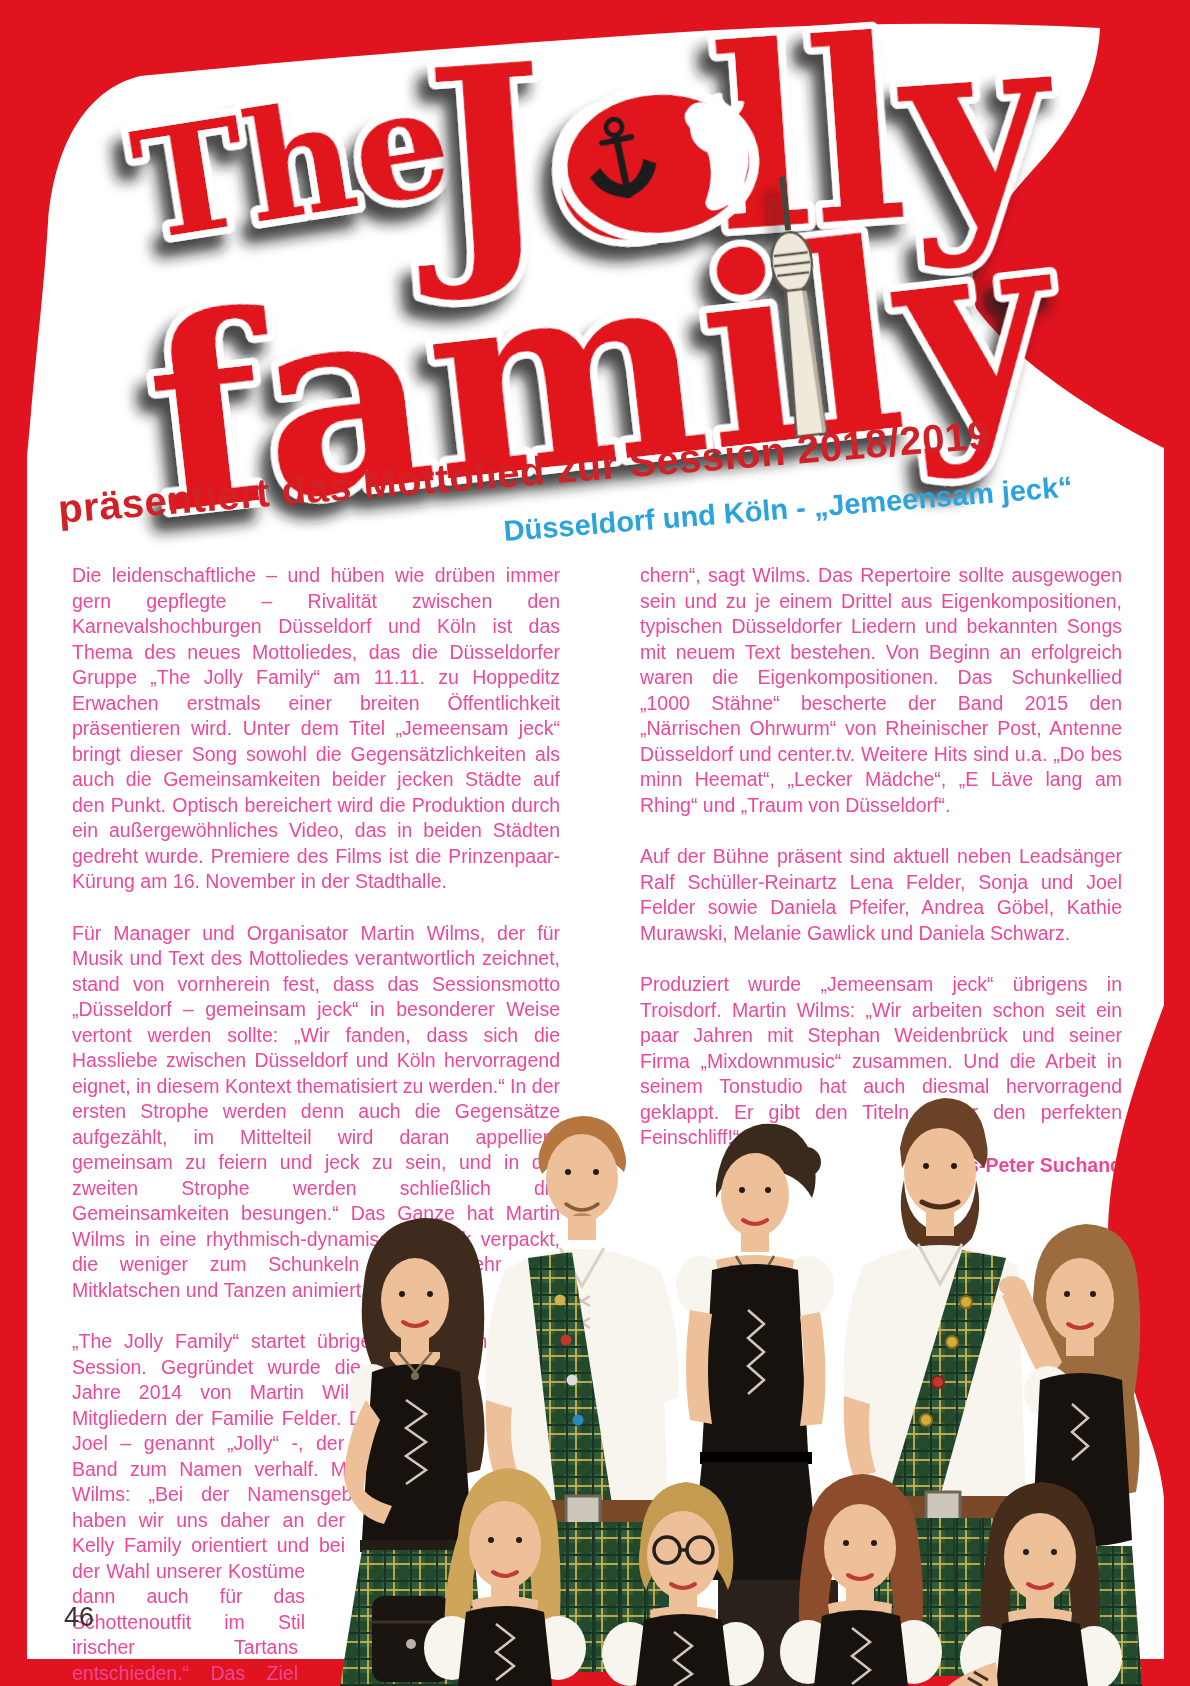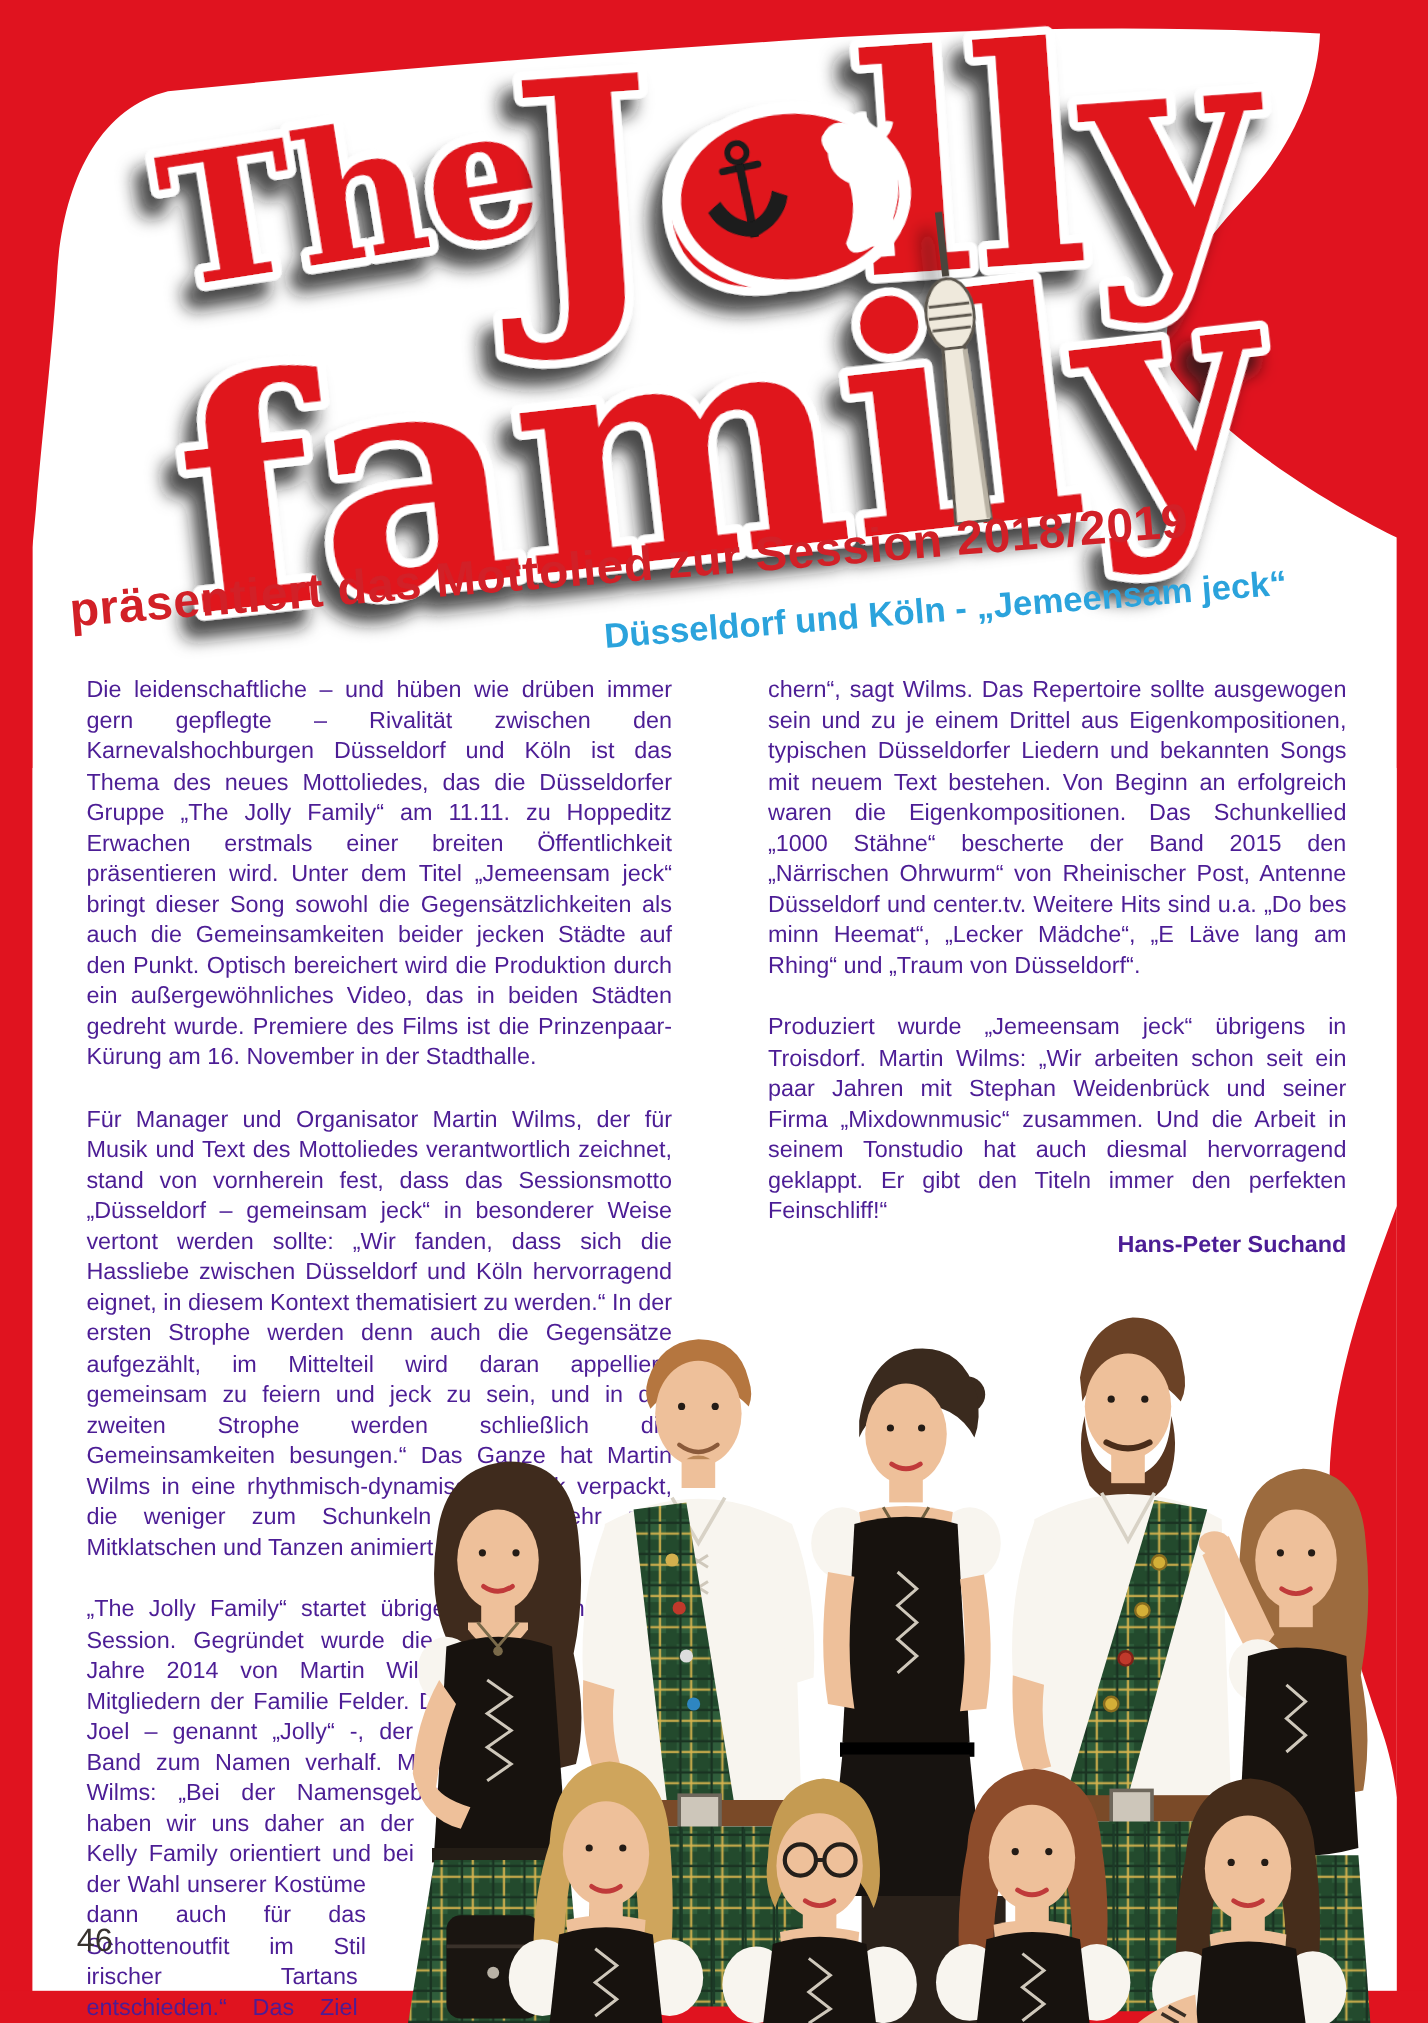--- a/index.html
+++ b/index.html
@@ -14,21 +14,21 @@
   .header-svg{position:absolute;left:0;top:0;width:1190px;height:640px;}
   .logo-text{font-family:"DejaVu Serif",serif;font-weight:700;fill:#e0131f;
              stroke:#ffffff;stroke-width:14px;paint-order:stroke;stroke-linejoin:round;}
   .tagline{position:absolute;left:60px;top:486px;width:1010px;color:#d22027;
            font-weight:bold;font-size:40px;line-height:46px;letter-spacing:.5px;
            transform:rotate(-4.6deg);transform-origin:left bottom;white-space:nowrap;}
   .subtitle{position:absolute;left:505px;top:514px;width:600px;color:#2ba3dc;
            font-weight:bold;font-size:29px;line-height:34px;
            transform:rotate(-4.5deg);transform-origin:left bottom;white-space:nowrap;}
   
-  .col{position:absolute;top:563px;color:#4c1d95;font-size:19.5px;line-height:25.5px;
+  .col{position:absolute;top:563px;color:#ec4899;font-size:19.5px;line-height:25.5px;
        text-align:justify;letter-spacing:0;}
   .col p{margin:0 0 26px 0;}
   .col1{left:72px;width:488px;height:1123px;}
   .col2{left:640px;width:482px;}
   .byline{font-weight:bold;text-align:right;margin:0;}
   .wrapsp{float:right;clear:right;height:26px;}
   .pageno{position:absolute;left:64px;top:1602px;font-size:27px;color:#38332f;text-align:right;}
   
   .photo-svg{position:absolute;left:0;top:0;width:1190px;height:1686px;pointer-events:none;}
   .sk{fill:#eec09a;} .sh{fill:#f8f5ef;} .bv{fill:#17120e;}
@@ -113,20 +113,21 @@
     <div class="wrapsp" style="width:85px;height:77px;"></div>
     <div class="wrapsp" style="width:175px;height:77px;"></div>
     <div class="wrapsp" style="width:215px;height:51px;"></div>
     <div class="wrapsp" style="width:255px;height:77px;"></div>
     <div class="wrapsp" style="width:262px;height:210px;"></div>
     <p>„The Jolly Family“ startet übrigens aktuell in ihre 5. Session. Gegründet wurde die Gruppe im Jahre 2014 von Martin Wilms und vier Mitgliedern der Familie Felder. Darunter auch Joel – genannt „Jolly“ -, der der Band zum Namen verhalf. Martin Wilms: „Bei der Namensgebung haben wir uns daher an der Kelly Family orientiert und bei der Wahl unserer Kostüme dann auch für das Schottenoutfit im Stil irischer Tartans entschieden.“ Das Ziel der Band war klar. „Wir haben uns von Anfang an mit unserer Heimatstadt Düsseldorf identifiziert und wollten die heimische Musikszene berei-</p>
   </div>
 
   <div class="col col2">
     <p>chern“, sagt Wilms. Das Repertoire sollte ausgewogen sein und zu je einem Drittel aus Eigenkompositionen, typischen Düsseldorfer Liedern und bekannten Songs mit neuem Text bestehen. Von Beginn an erfolgreich waren die Eigenkompositionen. Das Schunkellied „1000 Stähne“ bescherte der Band 2015 den „Närrischen Ohrwurm“ von Rheinischer Post, Antenne Düsseldorf und center.tv. Weitere Hits sind u.a. „Do bes minn Heemat“, „Lecker Mädche“, „E Läve lang am Rhing“ und „Traum von Düsseldorf“.</p>
+    <p>Auf der Bühne präsent sind aktuell neben Leadsänger Ralf Schüller-Reinartz Lena Felder, Sonja und Joel Felder sowie Daniela Pfeifer, Andrea Göbel, Kathie Murawski, Melanie Gawlick und Daniela Schwarz.</p>
     <p style="margin-bottom:2px;">Produziert wurde „Jemeensam jeck“ übrigens in Troisdorf. Martin Wilms: „Wir arbeiten schon seit ein paar Jahren mit Stephan Weidenbrück und seiner Firma „Mixdownmusic“ zusammen. Und die Arbeit in seinem Tonstudio hat auch diesmal hervorragend geklappt. Er gibt den Titeln immer den perfekten Feinschliff!“</p>
     <p class="byline">Hans-Peter Suchand</p>
   </div>
 
   <svg class="photo-svg" viewBox="0 0 1190 1686">
     <defs>
       <pattern id="tt" patternUnits="userSpaceOnUse" width="26" height="26">
         <rect width="26" height="26" fill="#2f5d3b"></rect>
         <rect y="9" width="26" height="9" fill="#234a2d"></rect>
         <rect x="9" width="9" height="26" fill="#234a2d"></rect>

